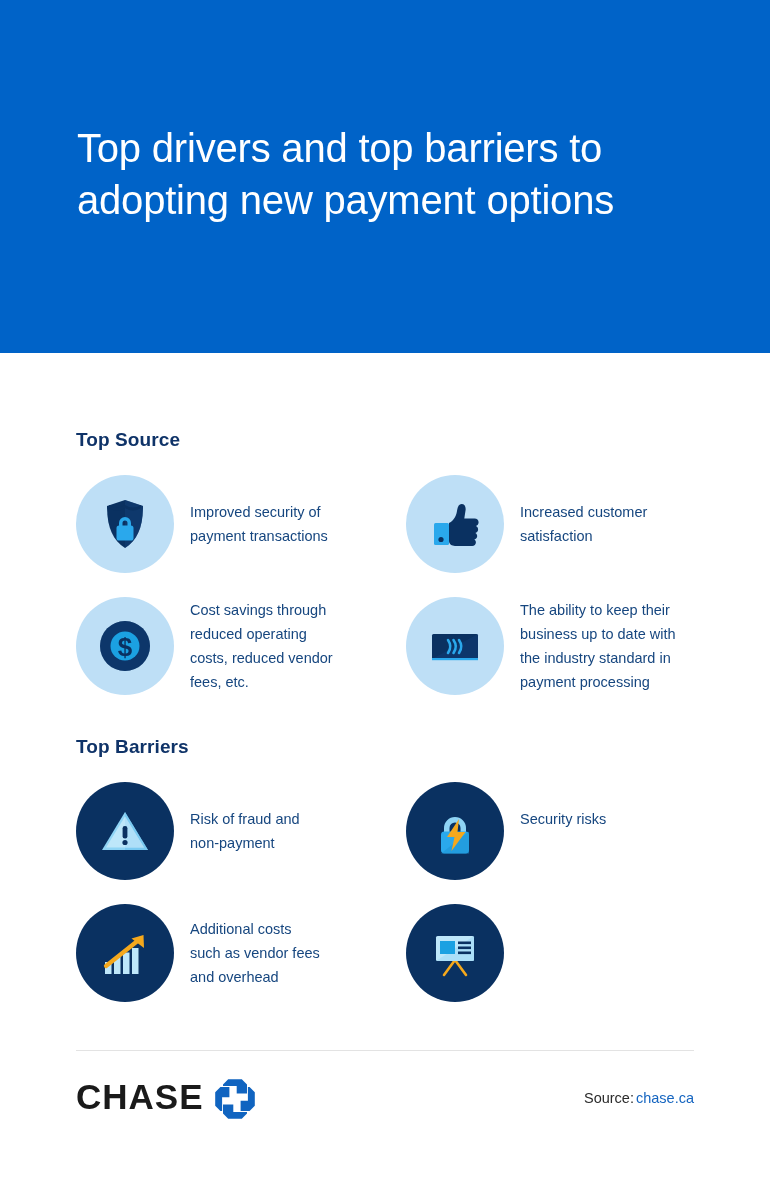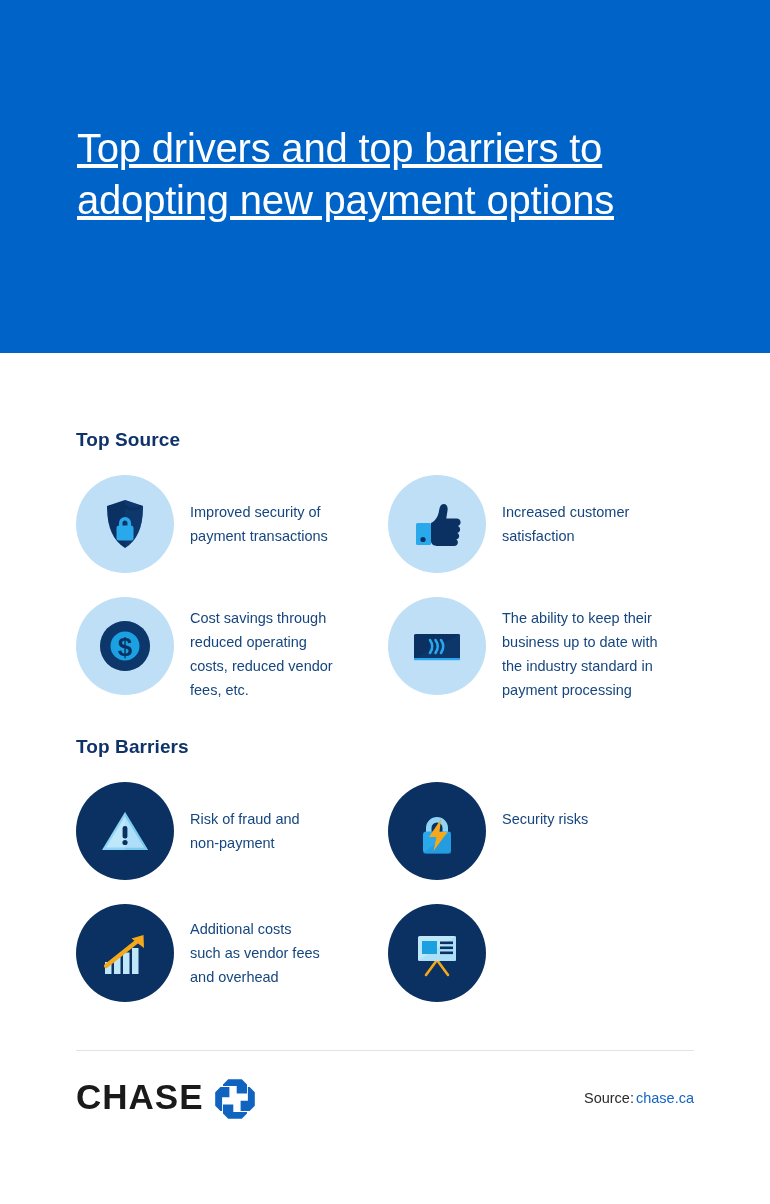--- a/index.html
+++ b/index.html
@@ -28,42 +28,41 @@
     position: absolute;
     left: 77px;
     top: 122px;
     width: 620px;
     color: #ffffff;
     font-size: 40px;
     line-height: 52px;
     font-weight: 400;
     letter-spacing: -0.2px;
     white-space: pre-line;
-    text-decoration: underline;
   }
 
   
   .section-heading {
     position: absolute;
     left: 76px;
     font-size: 19px;
     font-weight: bold;
     color: #0F3368;
     letter-spacing: 0.1px;
   }
   #heading-drivers { top: 429px; }
   #heading-barriers { top: 736px; }
 
   .grid {
     position: absolute;
     left: 76px;
     width: 620px;
     display: grid;
     grid-template-columns: 308px 308px;
-    column-gap: 4px;
+    column-gap: 22px;
   }
   #grid-drivers { top: 475px; grid-template-rows: 122px 110px; }
   #grid-barriers { top: 782px; grid-template-rows: 122px 110px; }
 
   .item {
     display: flex;
     align-items: flex-start;
   }
   .badge {
     width: 98px;
@@ -83,21 +82,21 @@
     line-height: 24px;
     color: #16467F;
     padding-left: 16px;
     padding-top: 3px;
     max-width: 195px;
     white-space: pre-line;
   }
   
   .item.v1 .item-label { padding-top: 25px; }
   .item.v2 .item-label { padding-top: 13px; }
-  .item.v3 .item-label { padding-top: 1px; margin-top: 8px; }
+  .item.v3 .item-label { padding-top: 1px; }
 
   
   .divider {
     position: absolute;
     left: 76px;
     top: 1050px;
     width: 618px;
     height: 1px;
     background: #E3E3E3;
   }

